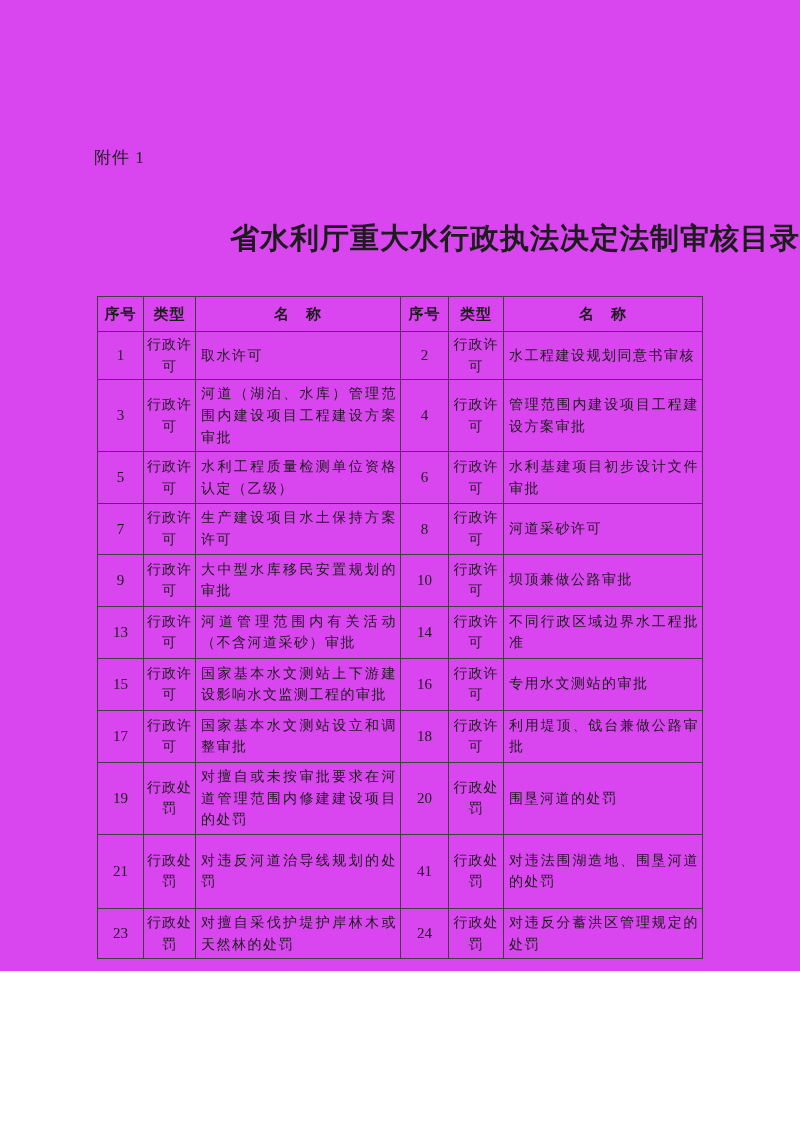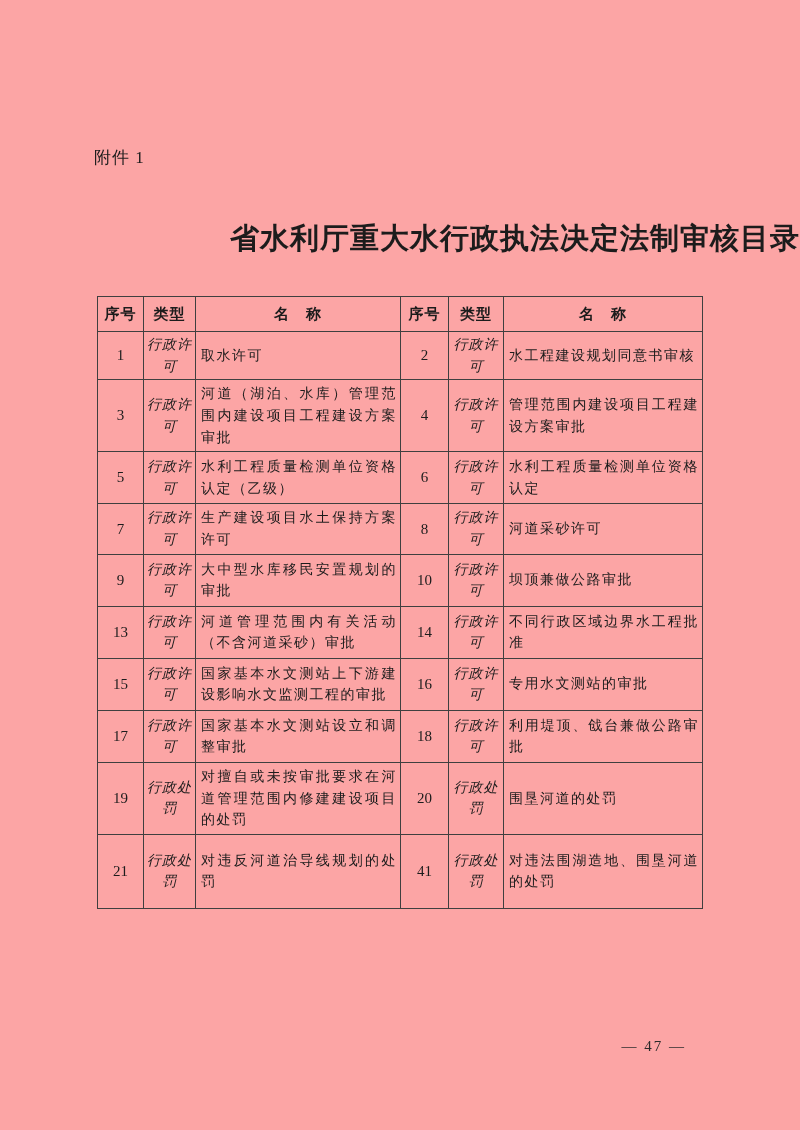--- a/index.html
+++ b/index.html
@@ -3,22 +3,22 @@
 <meta charset="utf-8">
 <style>
   html, body {
     margin: 0;
     padding: 0;
     background: #ffffff;
   }
   .page {
     position: relative;
     width: 800px;
-    height: 1130px;
-    background: #fca5a5;
+    height: 971px;
+    background: #d946ef;
     overflow: hidden;
     font-family: "Liberation Serif", "DejaVu Serif", serif;
     color: #1c1c1c;
   }
   .attachment {
     position: absolute;
     left: 94px;
     top: 146px;
     font-size: 17px;
     letter-spacing: 1px;
@@ -62,21 +62,20 @@
     text-align: center;
     font-size: 15px;
     padding: 2px;
   }
   td.c-type {
     text-align: center;
     font-size: 14px;
     line-height: 1.55;
     letter-spacing: 1px;
     padding: 2px 3px;
-    font-style: italic;
   }
   td.c-name {
     text-align: justify;
     font-size: 14px;
     line-height: 1.55;
     letter-spacing: 1.5px;
     padding: 3px 3px 3px 5px;
   }
   
   tbody tr:nth-child(1)  { height: 44px; }
@@ -144,21 +143,21 @@
     <td class="c-no">4</td>
     <td class="c-type">行政许可</td>
     <td class="c-name">管理范围内建设项目工程建设方案审批</td>
   </tr>
         <tr>
     <td class="c-no">5</td>
     <td class="c-type">行政许可</td>
     <td class="c-name">水利工程质量检测单位资格认定（乙级）</td>
     <td class="c-no">6</td>
     <td class="c-type">行政许可</td>
-    <td class="c-name">水利工程质量检测单位资格认定</td>
+    <td class="c-name">水利基建项目初步设计文件审批</td>
   </tr>
         <tr>
     <td class="c-no">7</td>
     <td class="c-type">行政许可</td>
     <td class="c-name">生产建设项目水土保持方案许可</td>
     <td class="c-no">8</td>
     <td class="c-type">行政许可</td>
     <td class="c-name">河道采砂许可</td>
   </tr>
         <tr>
@@ -202,18 +201,26 @@
     <td class="c-name">围垦河道的处罚</td>
   </tr>
         <tr>
     <td class="c-no">21</td>
     <td class="c-type">行政处罚</td>
     <td class="c-name">对违反河道治导线规划的处罚</td>
     <td class="c-no">41</td>
     <td class="c-type">行政处罚</td>
     <td class="c-name">对违法围湖造地、围垦河道的处罚</td>
   </tr>
+        <tr>
+    <td class="c-no">23</td>
+    <td class="c-type">行政处罚</td>
+    <td class="c-name">对擅自采伐护堤护岸林木或天然林的处罚</td>
+    <td class="c-no">24</td>
+    <td class="c-type">行政处罚</td>
+    <td class="c-name">对违反分蓄洪区管理规定的处罚</td>
+  </tr>
       </tbody>
   </table>
 
   <div class="pageno">— 47 —</div>
 
 </div>
 
 </body></html>

